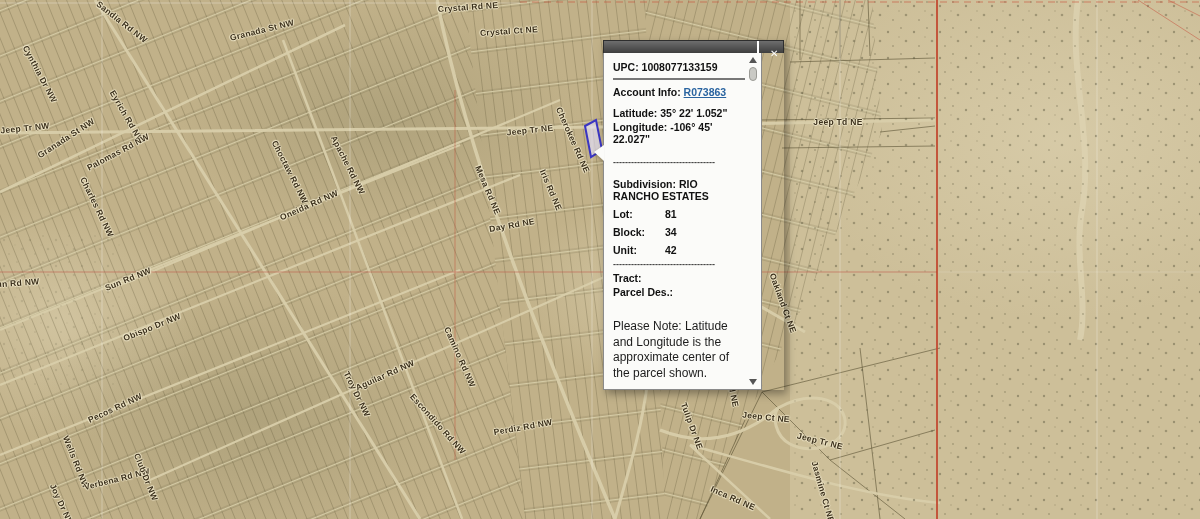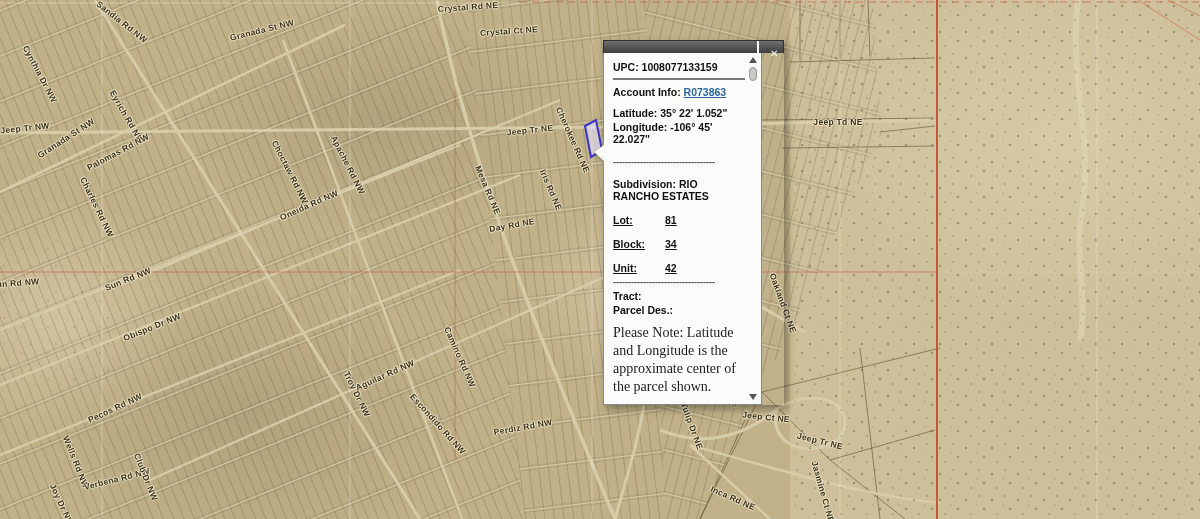--- a/index.html
+++ b/index.html
@@ -31,24 +31,24 @@
   #close-glyph{color:#fff;font-size:10px;font-weight:bold;line-height:8px;font-family:"DejaVu Sans",sans-serif;}
   #popup-body{position:relative;background:#fbfbf9;border:1px solid #8a8a8a;border-top:none;
     padding:6px 16px 8px 9px;box-sizing:border-box;width:159px;min-height:184px;
     font-size:10.5px;font-weight:bold;color:#111;line-height:1.15;}
   .pop-line{margin:0 0 2px 0;}
   #upc-line{margin-top:2px;}
   #upc-rule{border:none;border-top:2px solid #777;margin:5px 0 6px 0;}
   a#account-link{color:#2a64a0;text-decoration:underline;cursor:pointer;}
   .gap{height:7px;}
   .sep{font-size:9px;letter-spacing:0;color:#444;overflow:hidden;white-space:nowrap;margin:3px 0;}
-  .lbu-row{display:flex;margin:12px 0 1px 0;text-decoration:underline;}
+  .lbu-row{display:flex;margin:6px 0 1px 0;}
   .lbu-label{width:52px;}
   .lbu-value{}
-  #note{font-weight:normal;font-size:14px;color:#1c1c1c;line-height:1.28;margin-top:8px;font-family:Liberation Serif, serif;}
+  #note{font-weight:normal;font-size:12px;color:#1c1c1c;line-height:1.28;margin-top:21px;}
   
   #popup-scrollbar{position:absolute;top:4px;right:3px;bottom:4px;width:10px;}
   .scroll-arrow{position:absolute;left:1px;width:0;height:0;border-left:4px solid transparent;
     border-right:4px solid transparent;cursor:pointer;}
   #scroll-up{top:0;border-bottom:6px solid #555;}
   #scroll-down{bottom:0;border-top:6px solid #555;}
   #scroll-thumb{position:absolute;top:10px;left:1px;width:8px;height:14px;background:#c9c9c4;
     border:1px solid #9a9a95;border-radius:4px;box-sizing:border-box;cursor:pointer;}
   
   #popup-tail{position:absolute;left:-10px;top:92px;width:0;height:0;

